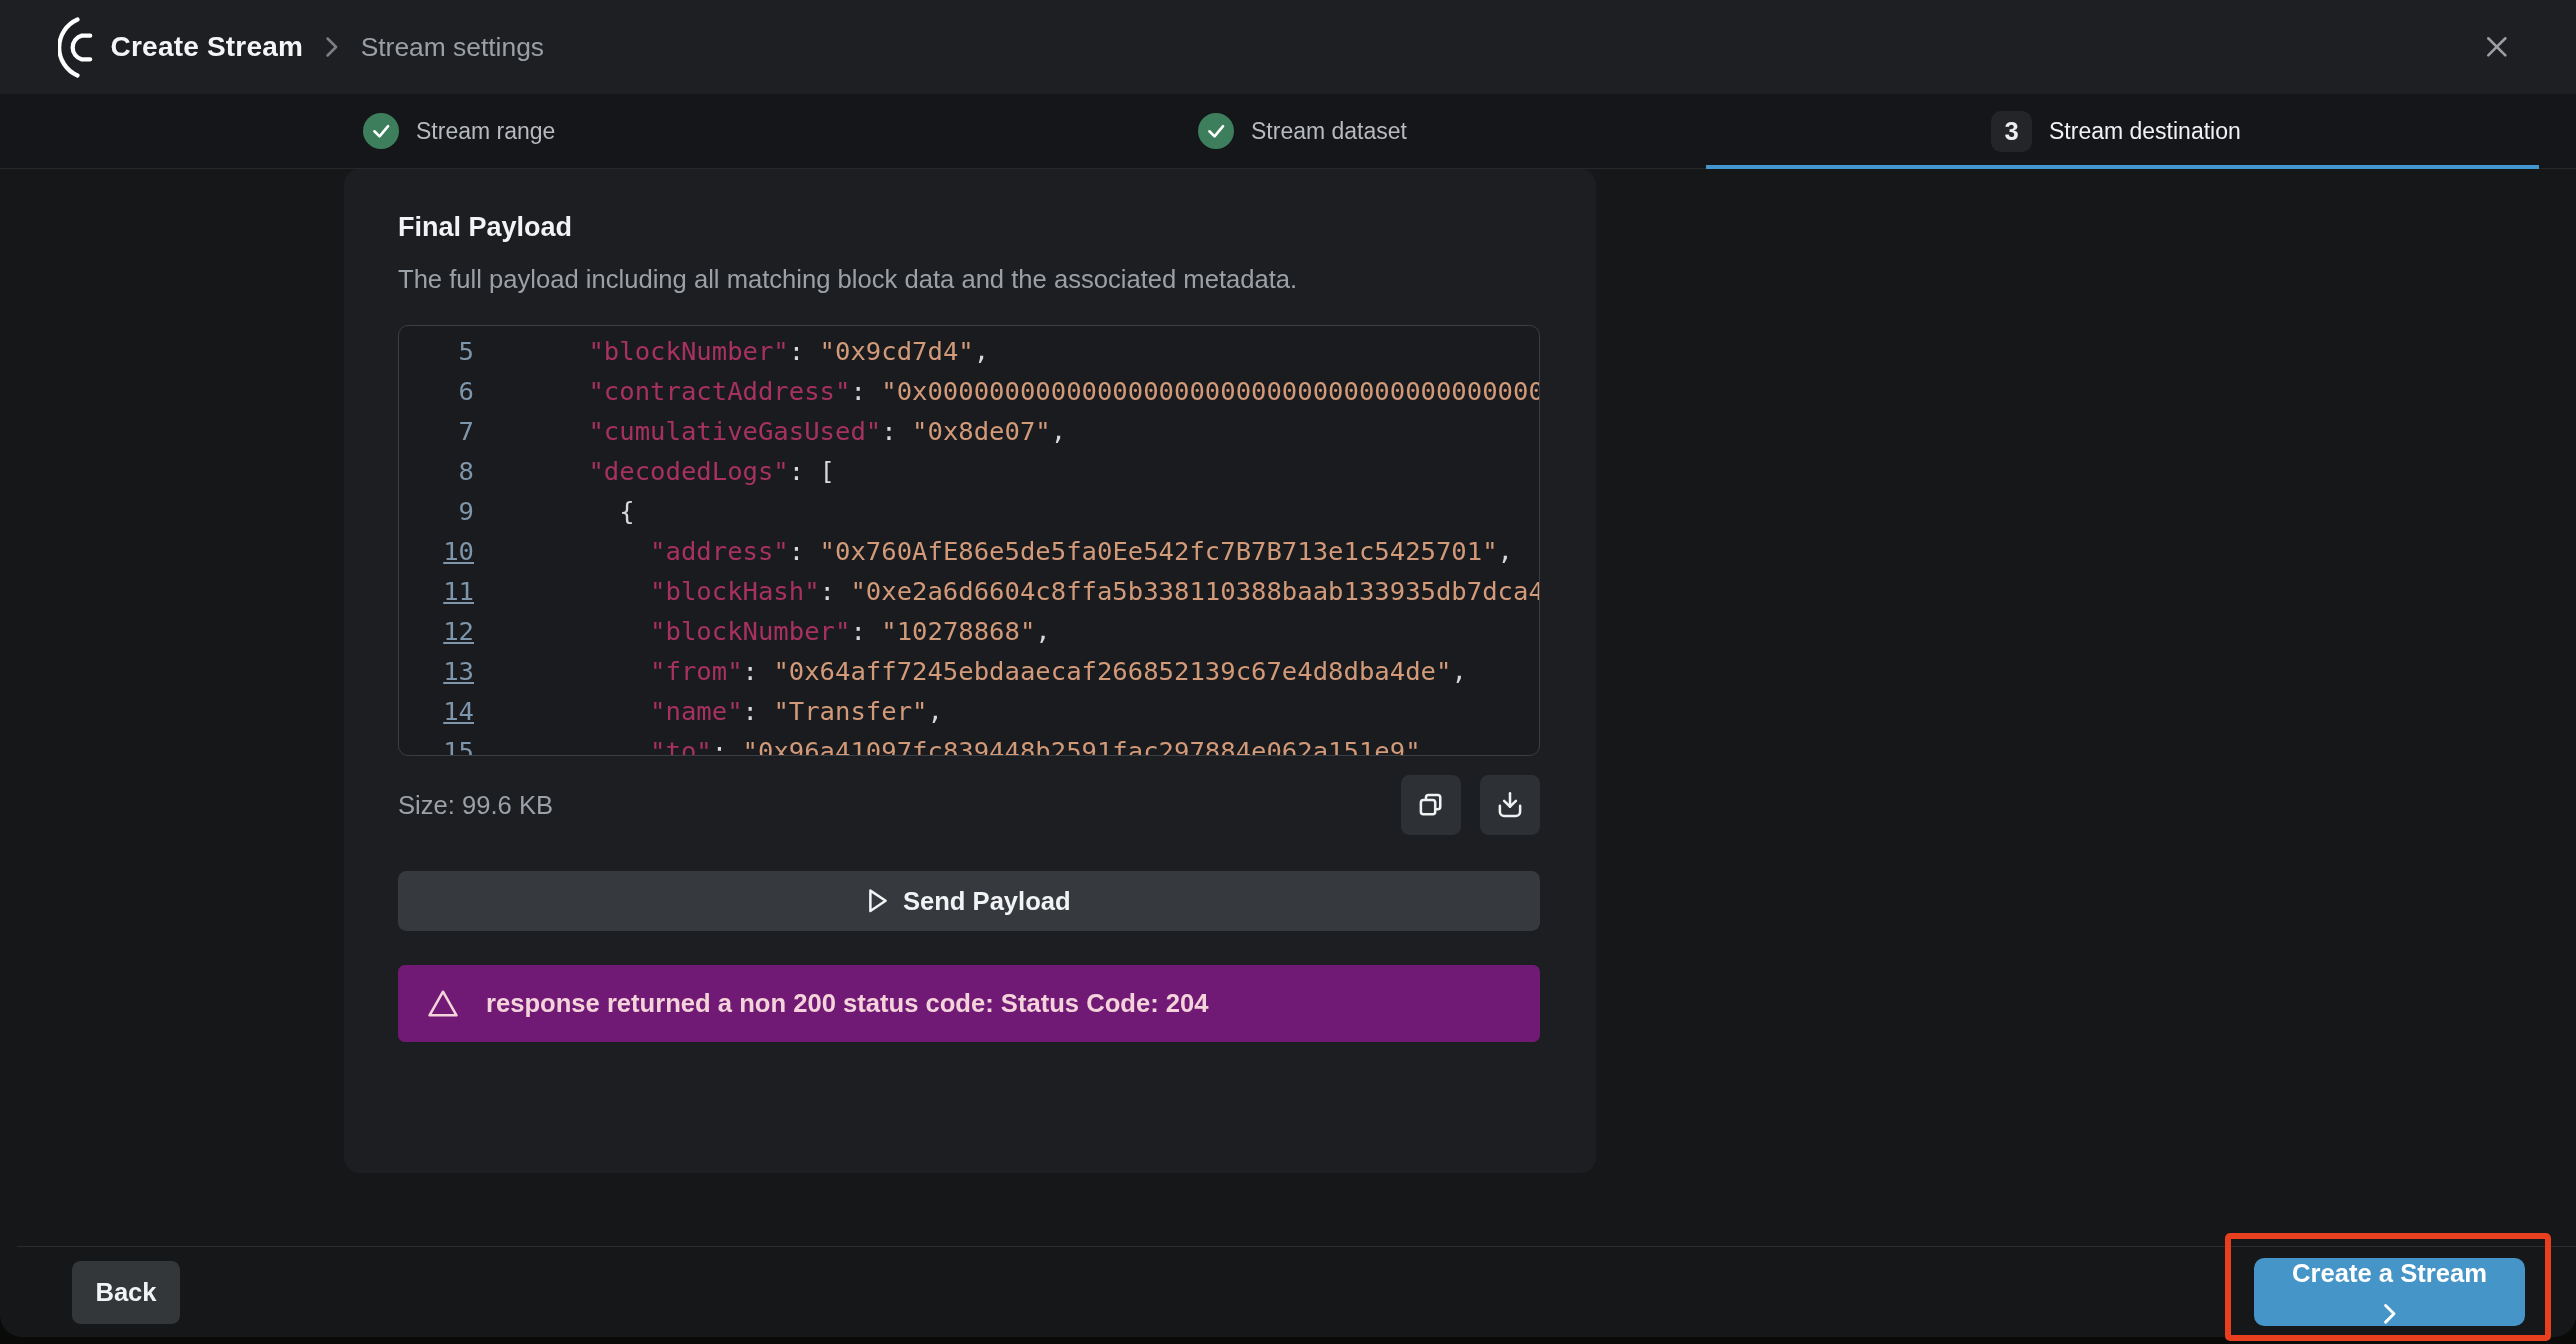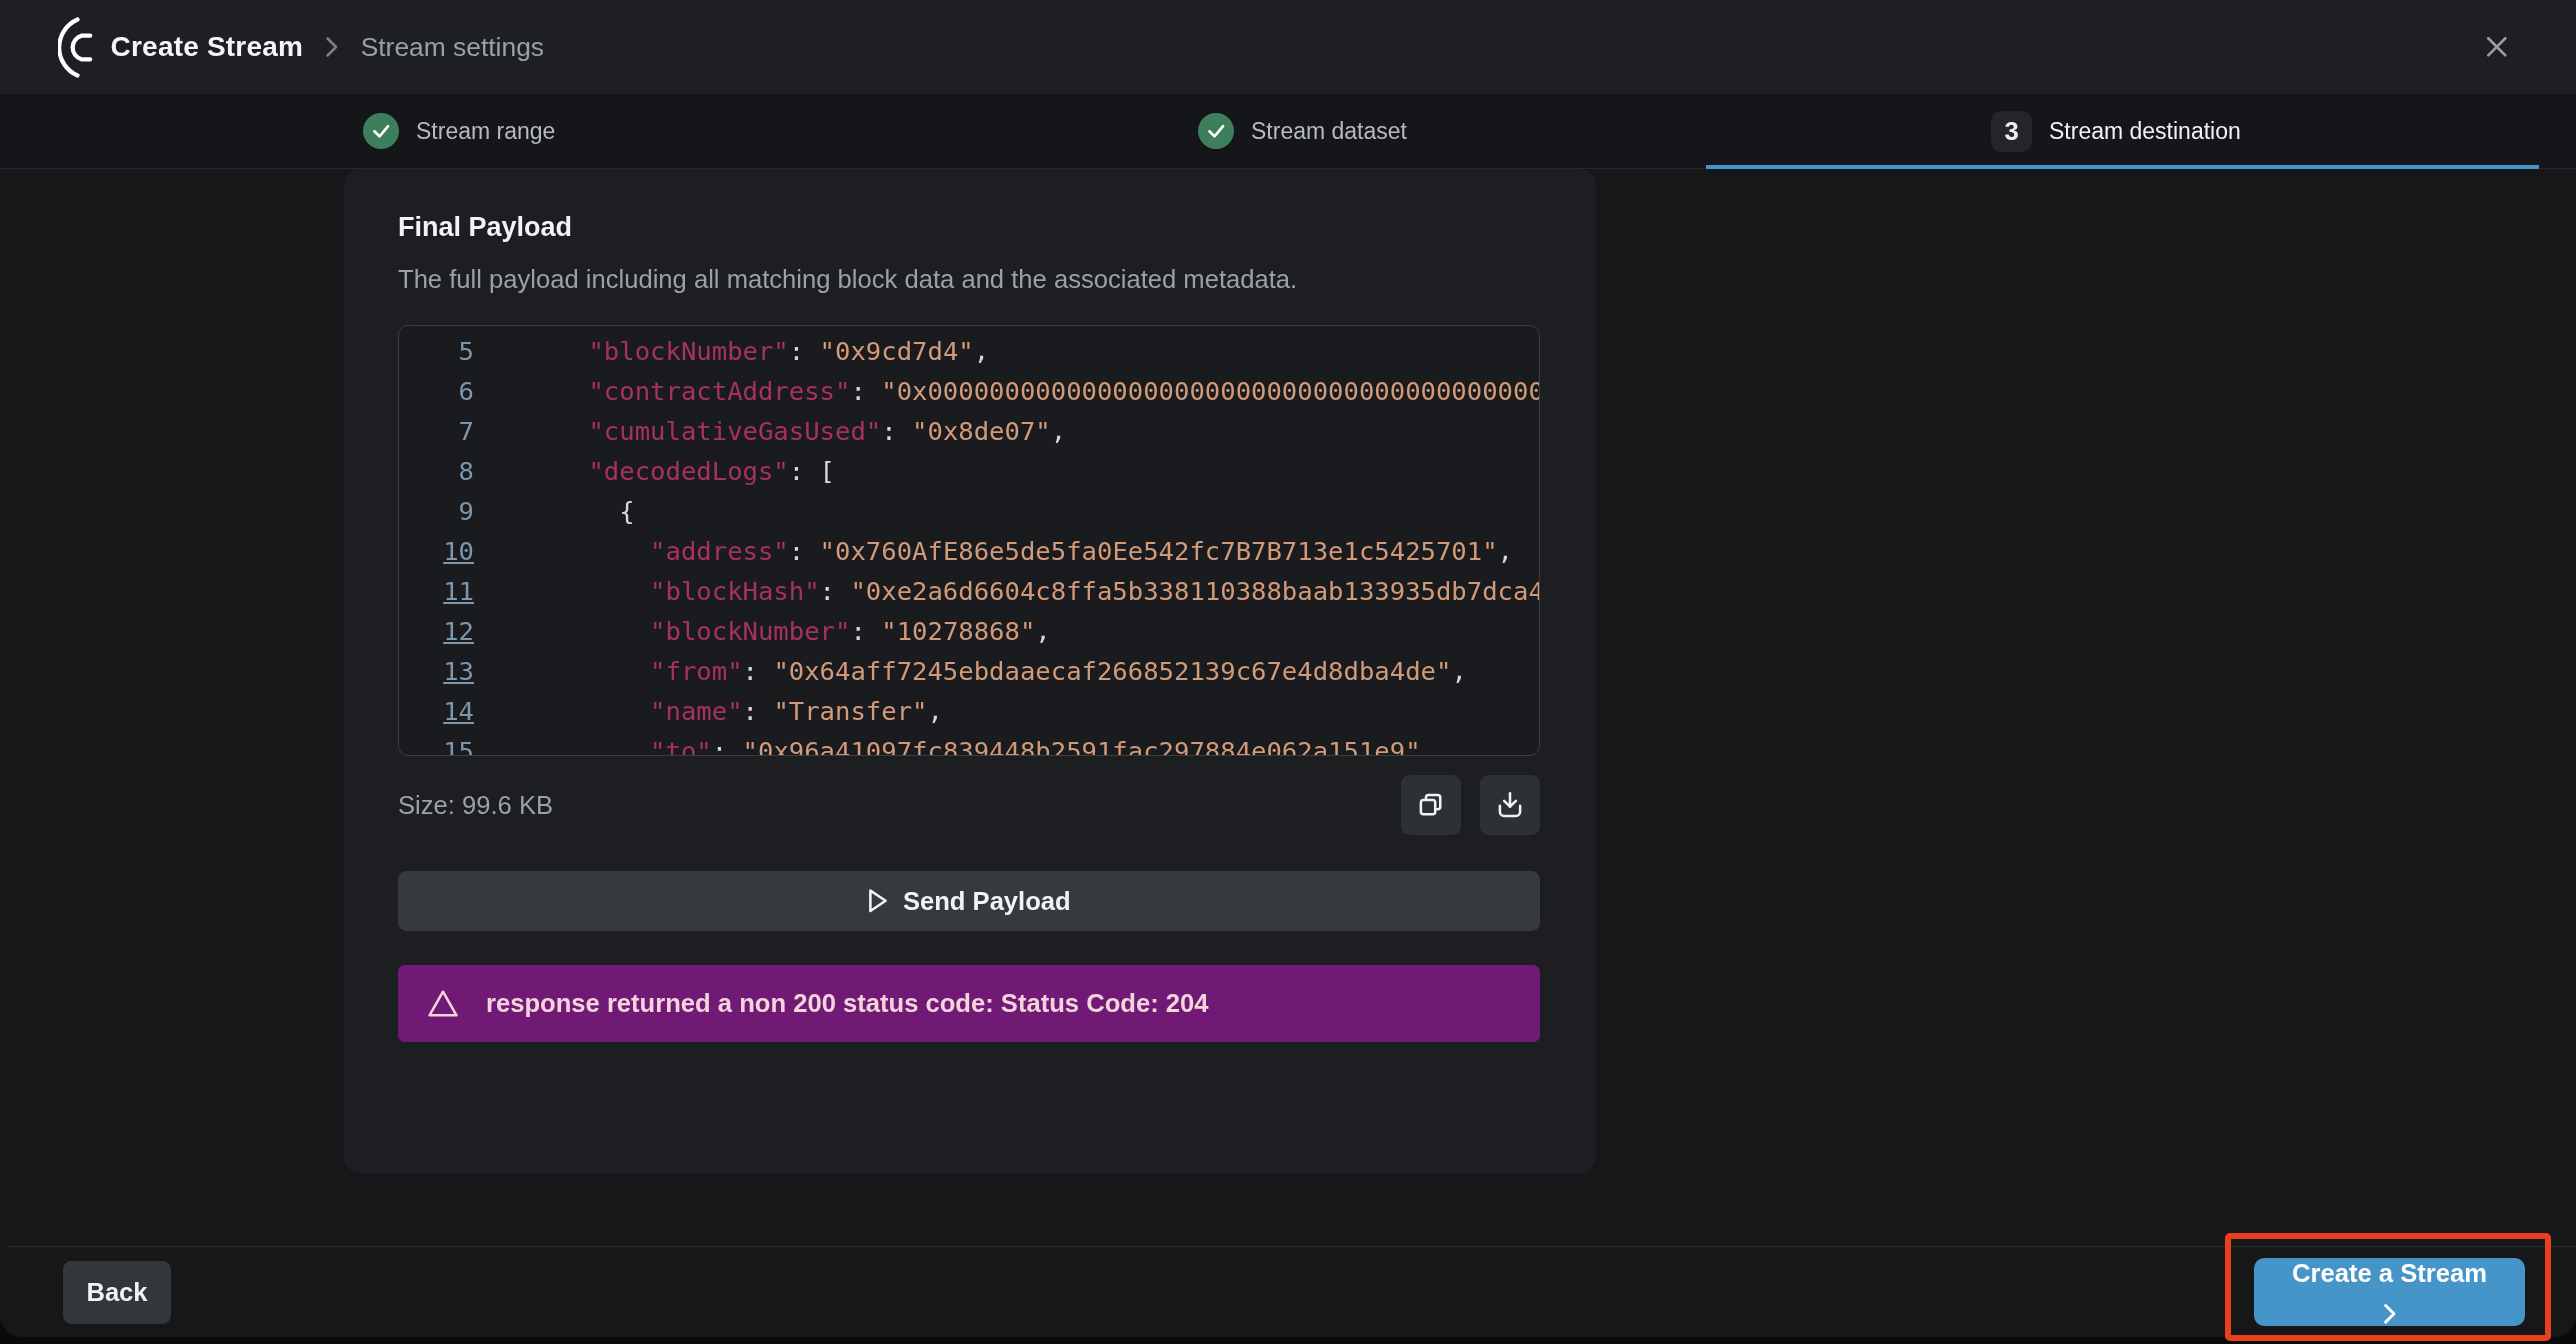--- a/index.html
+++ b/index.html
@@ -92,21 +92,21 @@
     font-family:"Liberation Sans",sans-serif;
   }
   .errorbanner{
     margin-top:34px;width:1142px;height:77px;box-sizing:border-box;
     background:#701a75;border-radius:6.8px;
     display:flex;align-items:center;padding:0 29px;gap:27px;
   }
   .errortext{color:#f4d3da;font-size:25.6px;font-weight:bold;}
   
   .footer{
-    position:absolute;left:8px;right:0;bottom:0;height:91px;
+    position:absolute;left:17px;right:0;bottom:0;height:91px;
     border-top:0.9px solid #2a2c2f;background:#161719;
     display:flex;align-items:center;justify-content:space-between;
     padding:0 51px 0 55px;box-sizing:border-box;
   }
   .backbtn{
     width:108px;height:63px;border:none;cursor:pointer;border-radius:8.5px;
     background:#34373a;color:#f2f3f5;font-size:25.6px;font-weight:bold;
     font-family:"Liberation Sans",sans-serif;
   }
   .createbtn{

